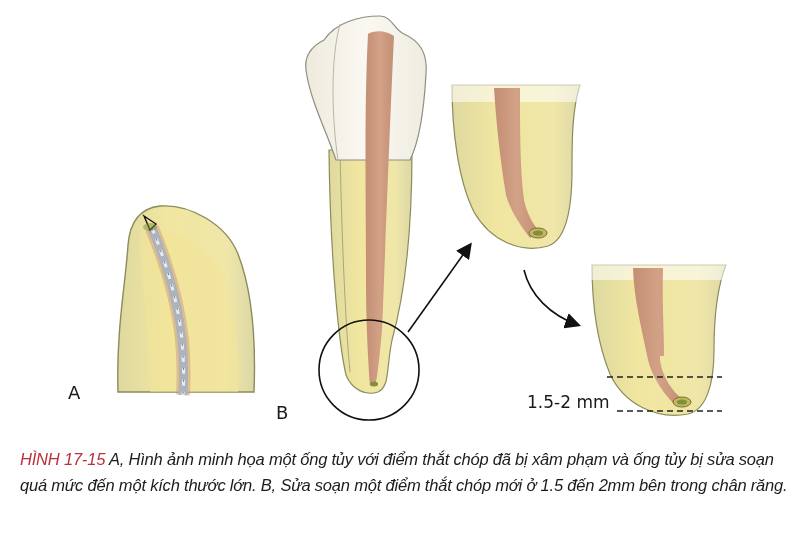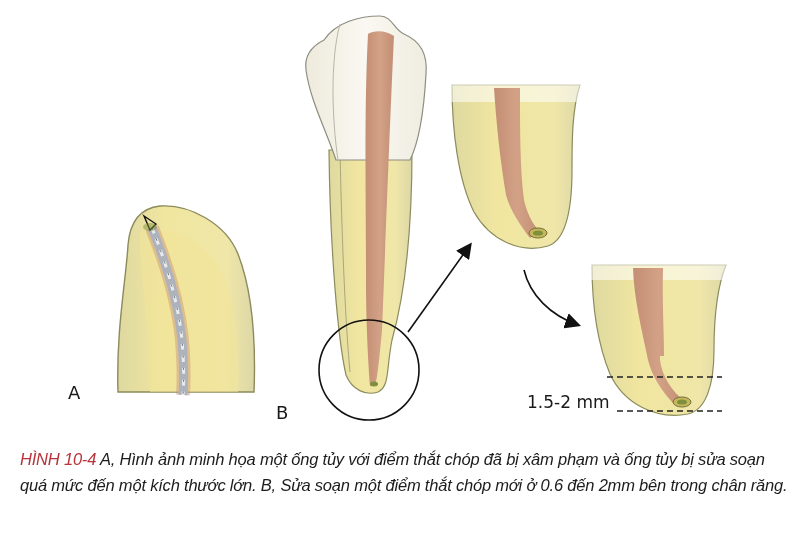--- a/index.html
+++ b/index.html
@@ -93,13 +93,13 @@
       <line x1="607" y1="377" x2="722" y2="377" stroke="#222" stroke-width="1.4" stroke-dasharray="6 4"></line>
       <line x1="617" y1="411" x2="722" y2="411" stroke="#222" stroke-width="1.4" stroke-dasharray="6 4"></line>
     </g>
   </svg>
 
   <span class="panel-label" style="left:68px; top:382px;">A</span>
   <span class="panel-label" style="left:276px; top:402px;">B</span>
   <span class="measure-label" style="left:527px; top:392px;">1.5-2 mm</span>
 </div>
 
-<div id="caption"><span class="fig-num">HÌNH 10-4</span><span> A, Hình ảnh minh họa một ống tủy với điểm thắt chóp đã bị xâm phạm và ống tủy bị sửa soạn quá mức đến một kích thước lớn. B, Sửa soạn một điểm thắt chóp mới ở 0.6 đến 2mm bên trong chân răng.</span></div>
+<div id="caption"><span class="fig-num">HÌNH 17-15</span><span> A, Hình ảnh minh họa một ống tủy với điểm thắt chóp đã bị xâm phạm và ống tủy bị sửa soạn quá mức đến một kích thước lớn. B, Sửa soạn một điểm thắt chóp mới ở 1.5 đến 2mm bên trong chân răng.</span></div>
 
 </body></html>

